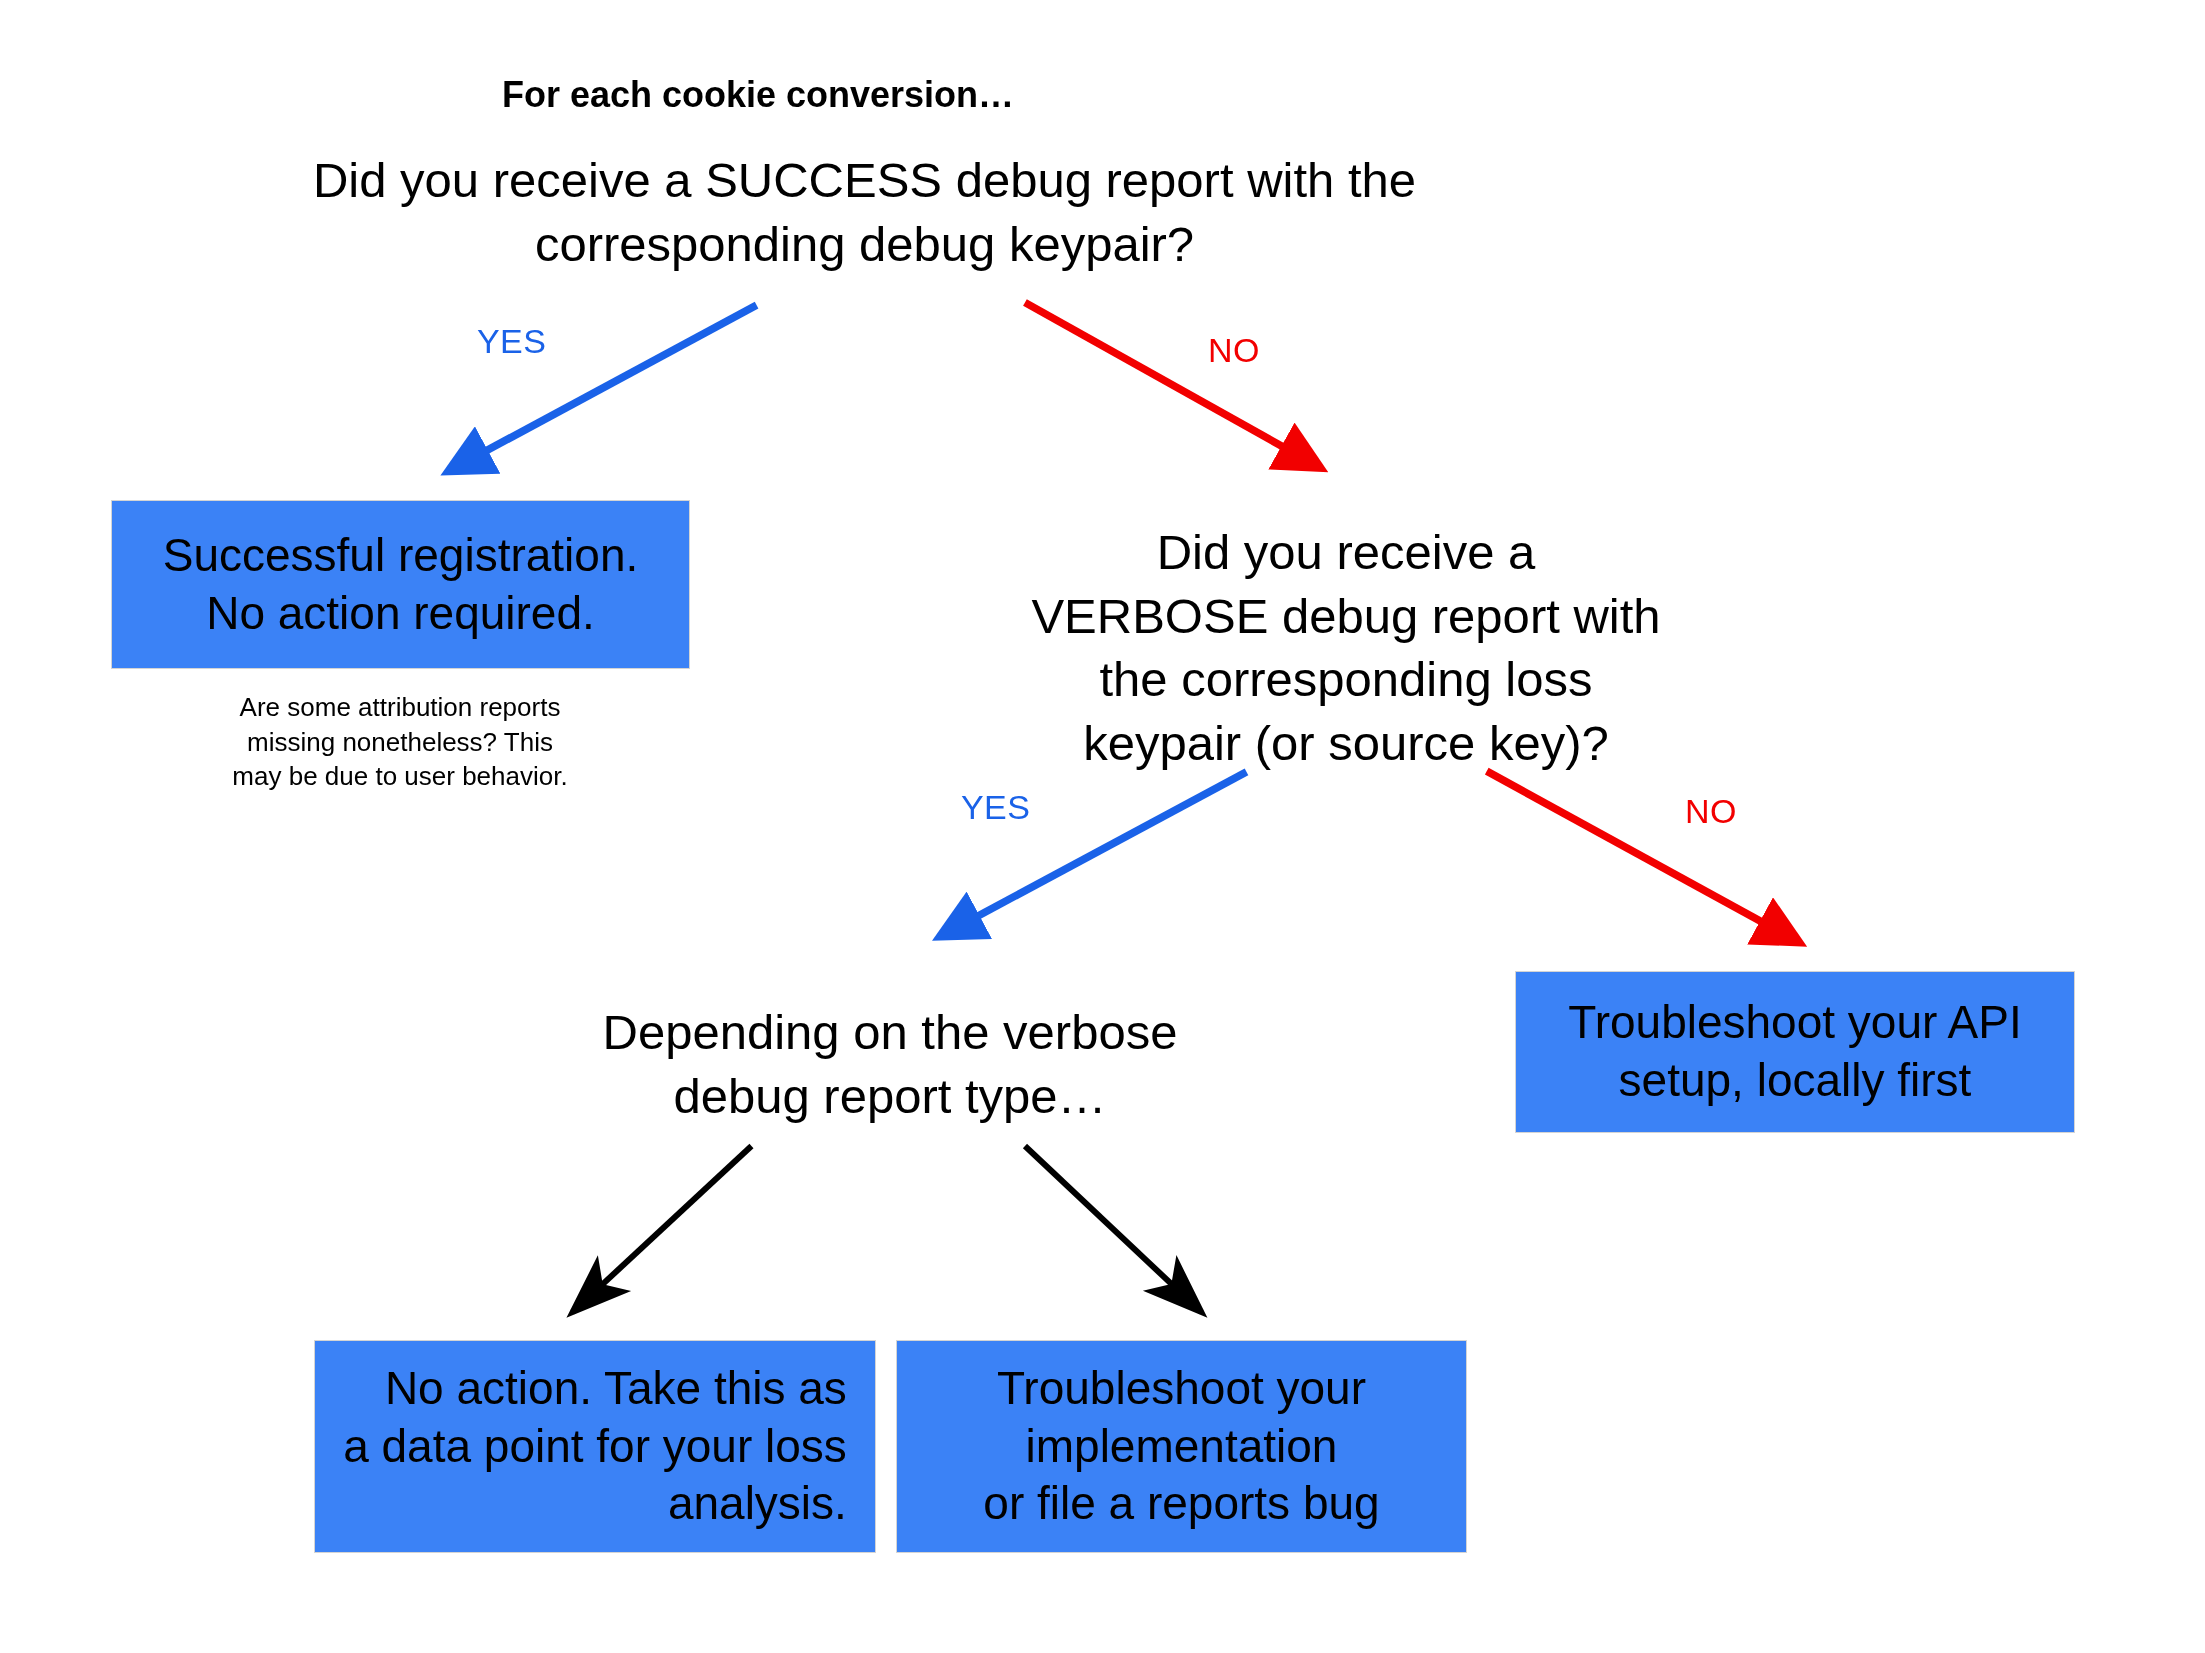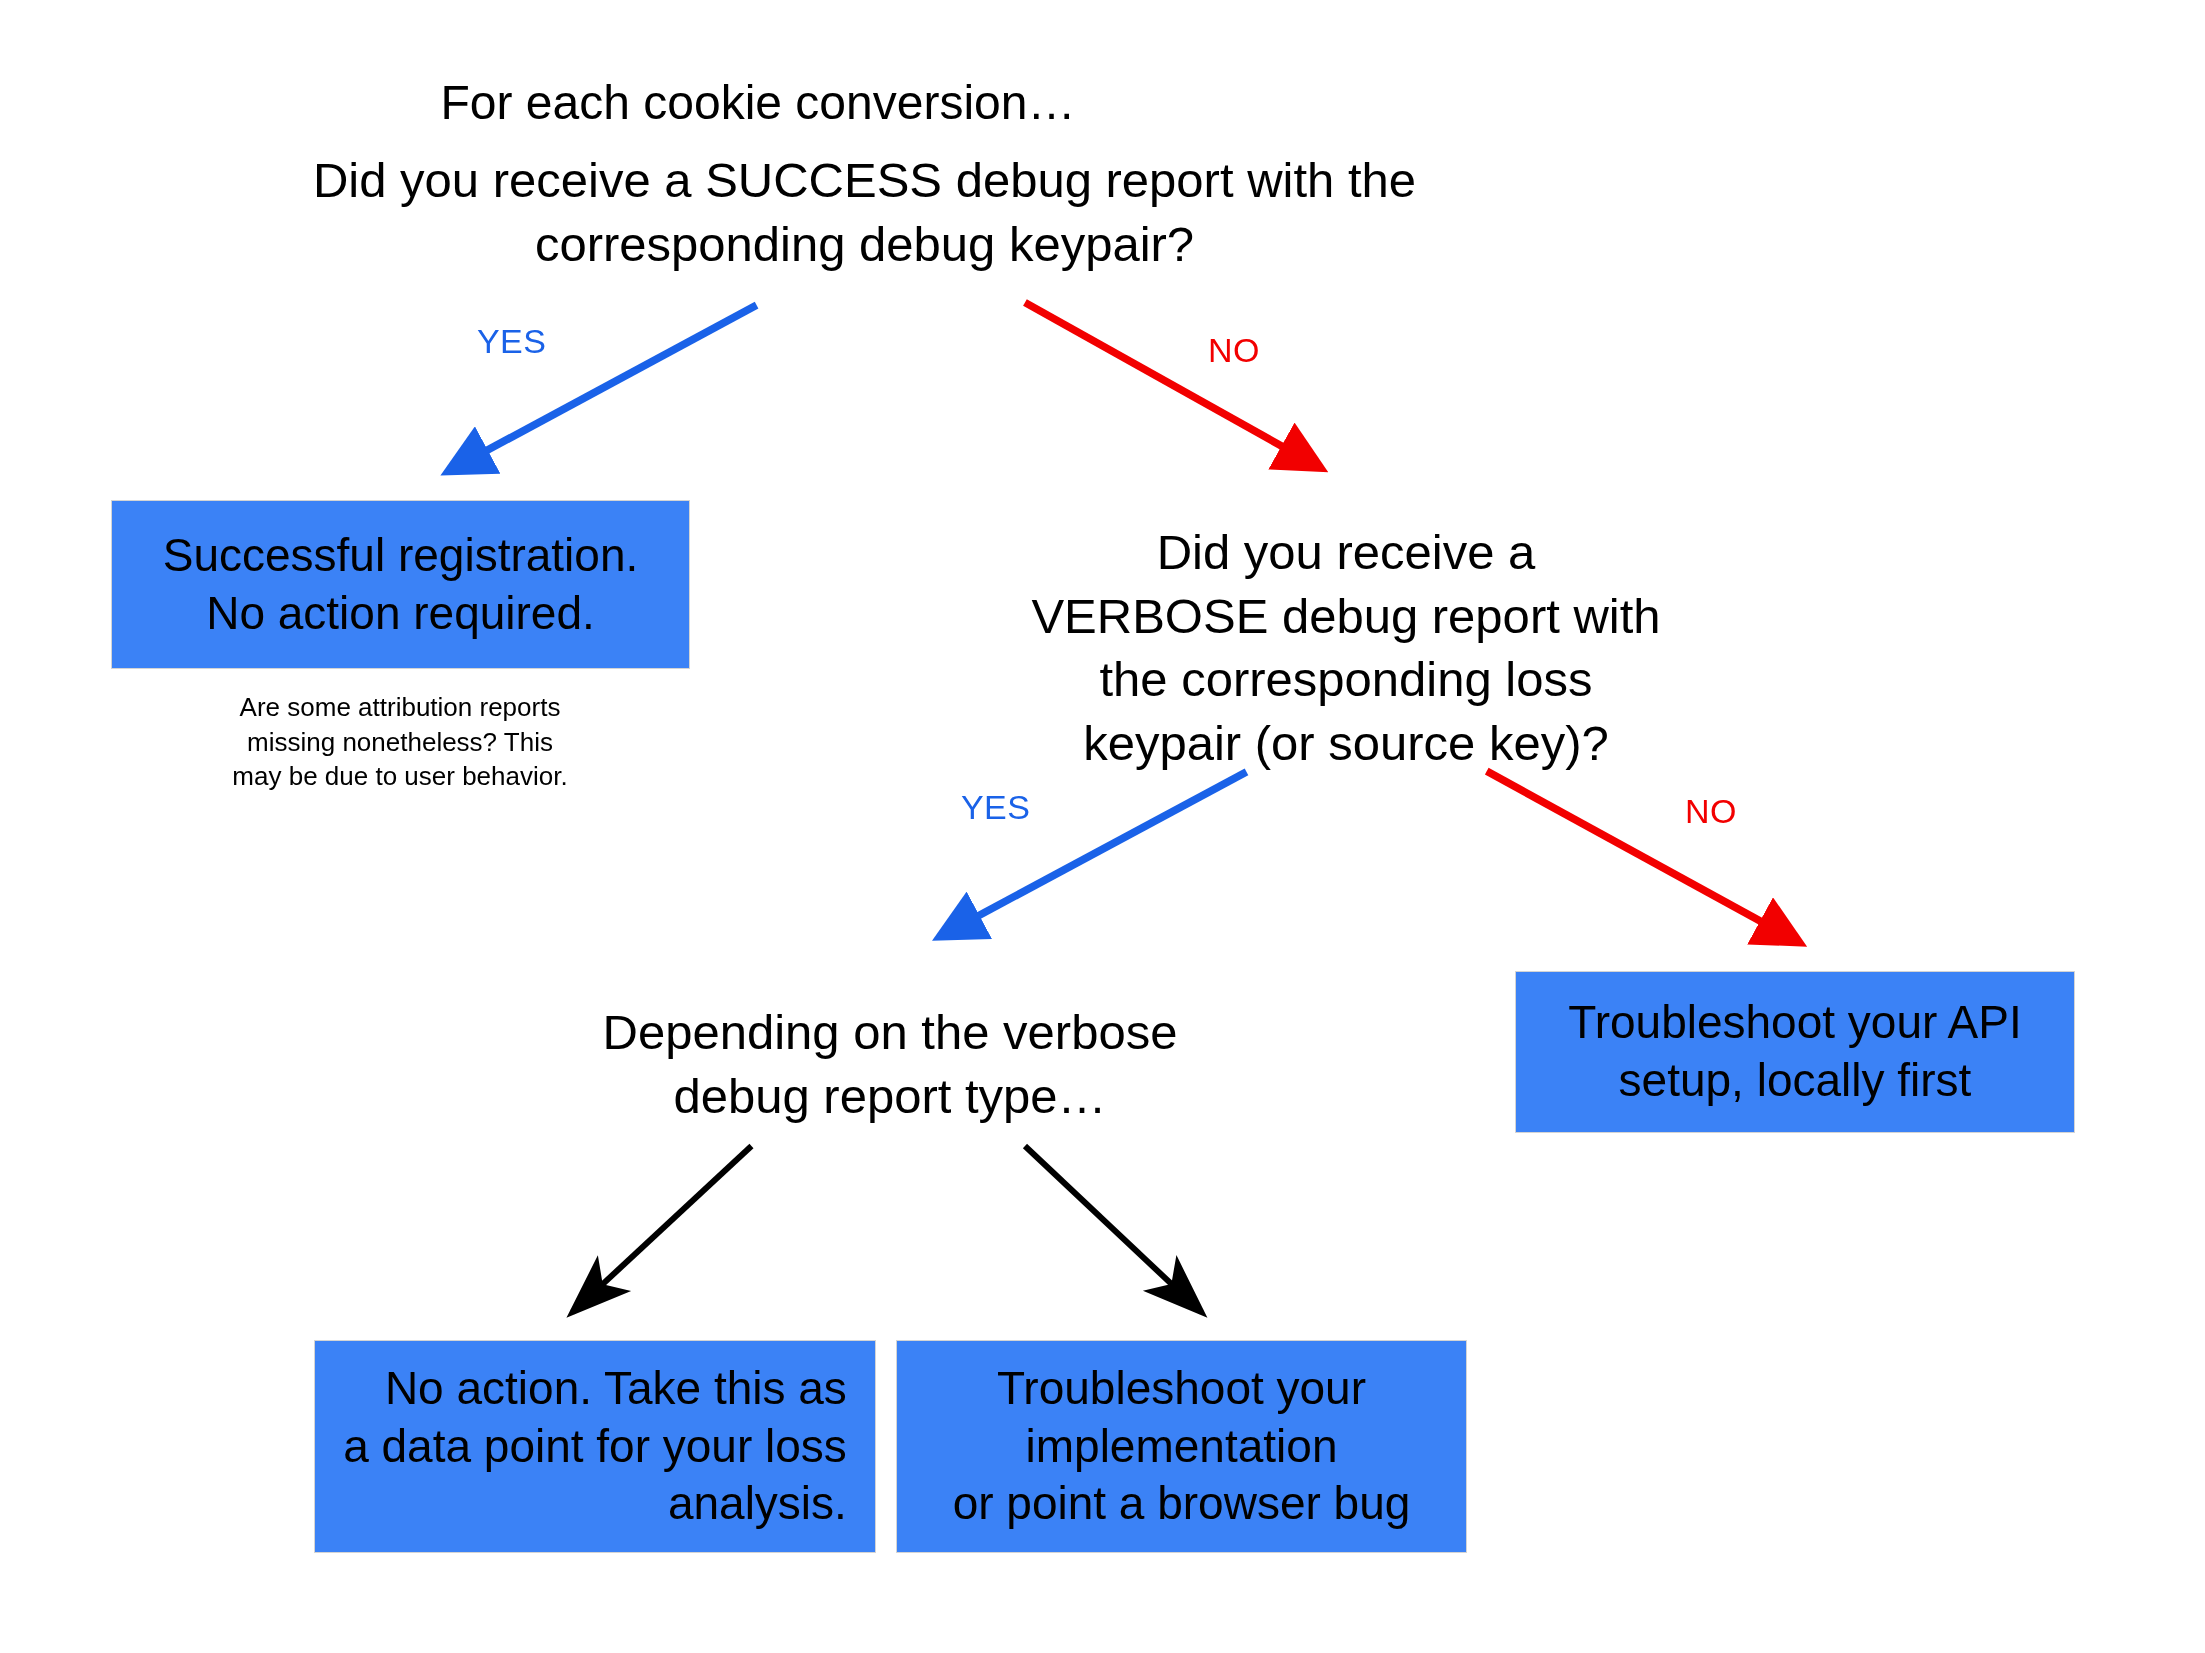--- a/index.html
+++ b/index.html
@@ -22,22 +22,22 @@
 
   
   .qtext {
     color: #000000;
     font-family: "Liberation Sans", sans-serif;
     text-align: center;
     line-height: 1.30;
     white-space: pre-line;
   }
   .q-lead {
-    font-size: 48px;
-    font-weight: 400;
+    font-size: 36px;
+    font-weight: 700;
   }
   .q-main {
     font-size: 49px;
     font-weight: 400;
   }
   .q-main b, .q-main strong { font-weight: 400; }
 
   .caption {
     color: #000000;
     font-size: 26px;
@@ -147,16 +147,16 @@
   <div class="abs node-box" style="left:1515px; top:971px; width:560px; height:162px;">Troubleshoot your API
 setup, locally first</div>
 
 
   <div class="abs node-box" style="left:314px; top:1340px; width:562px; height:213px;text-align:right;">No action. Take this as
 a data point for your loss
 analysis.</div>
 
   <div class="abs node-box" style="left:896px; top:1340px; width:571px; height:213px;">Troubleshoot your
 implementation
-or point a browser bug</div>
+or file a reports bug</div>
 
 </div>
 
 
 </body></html>

